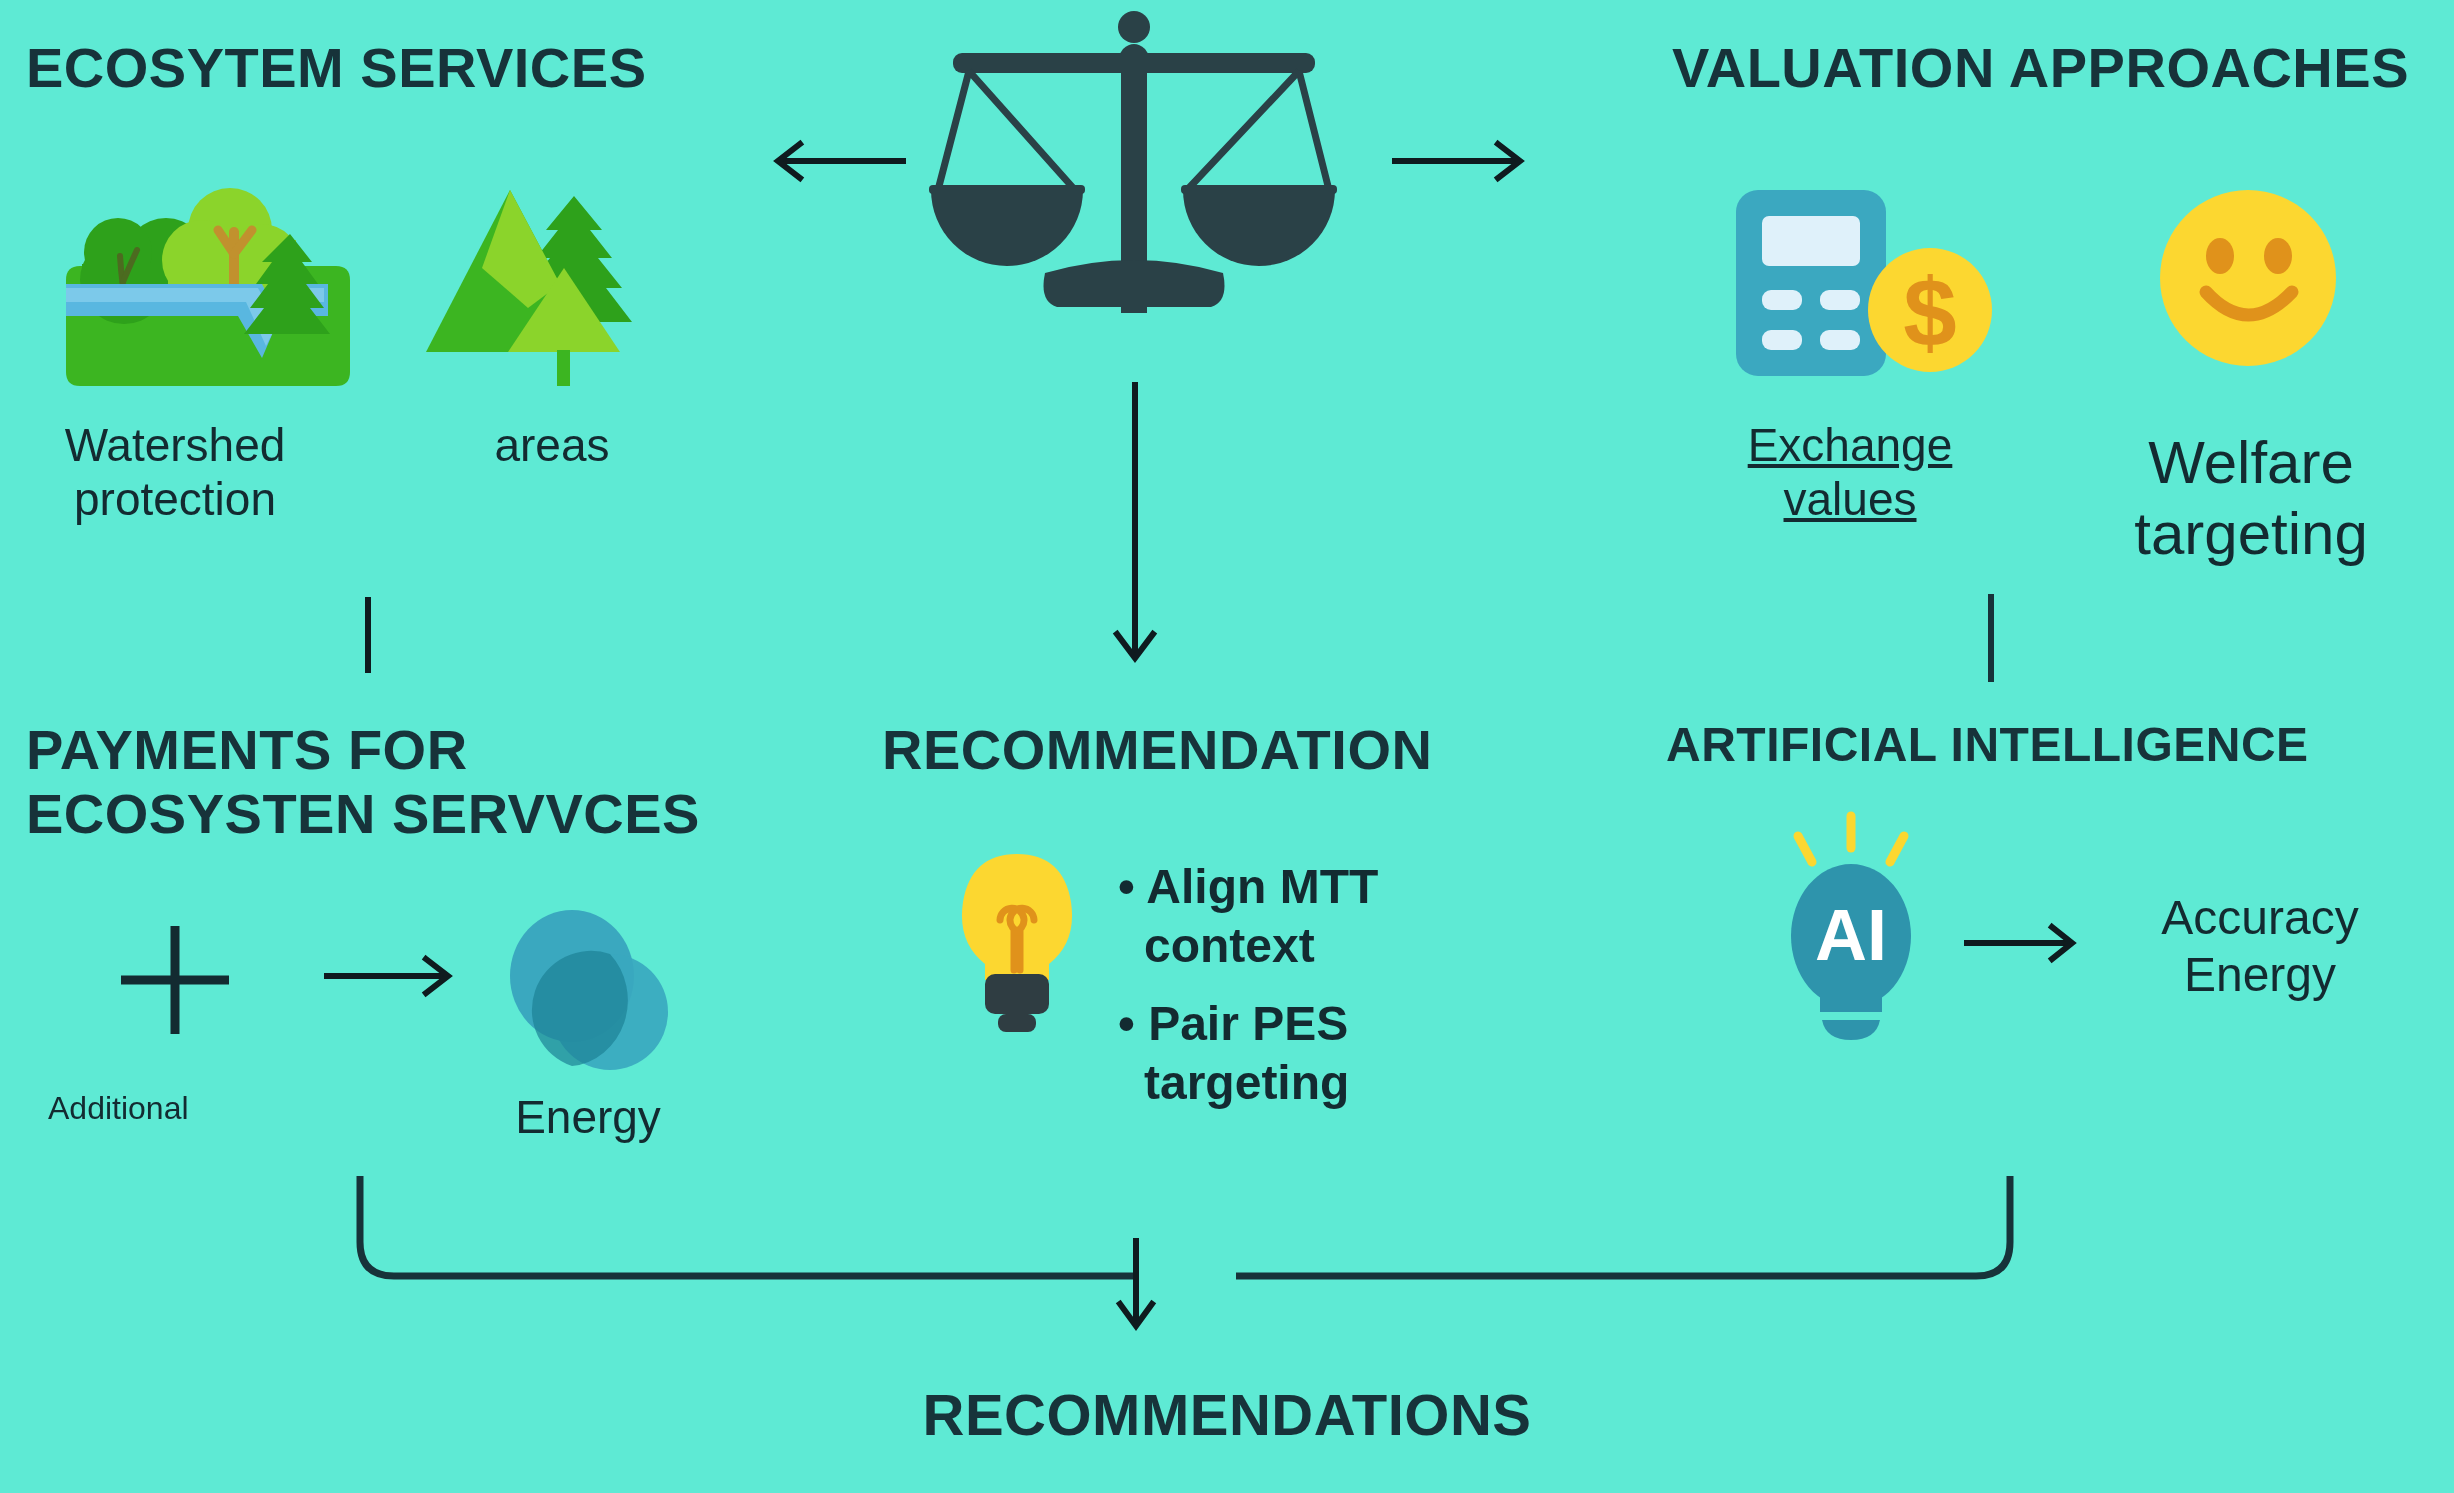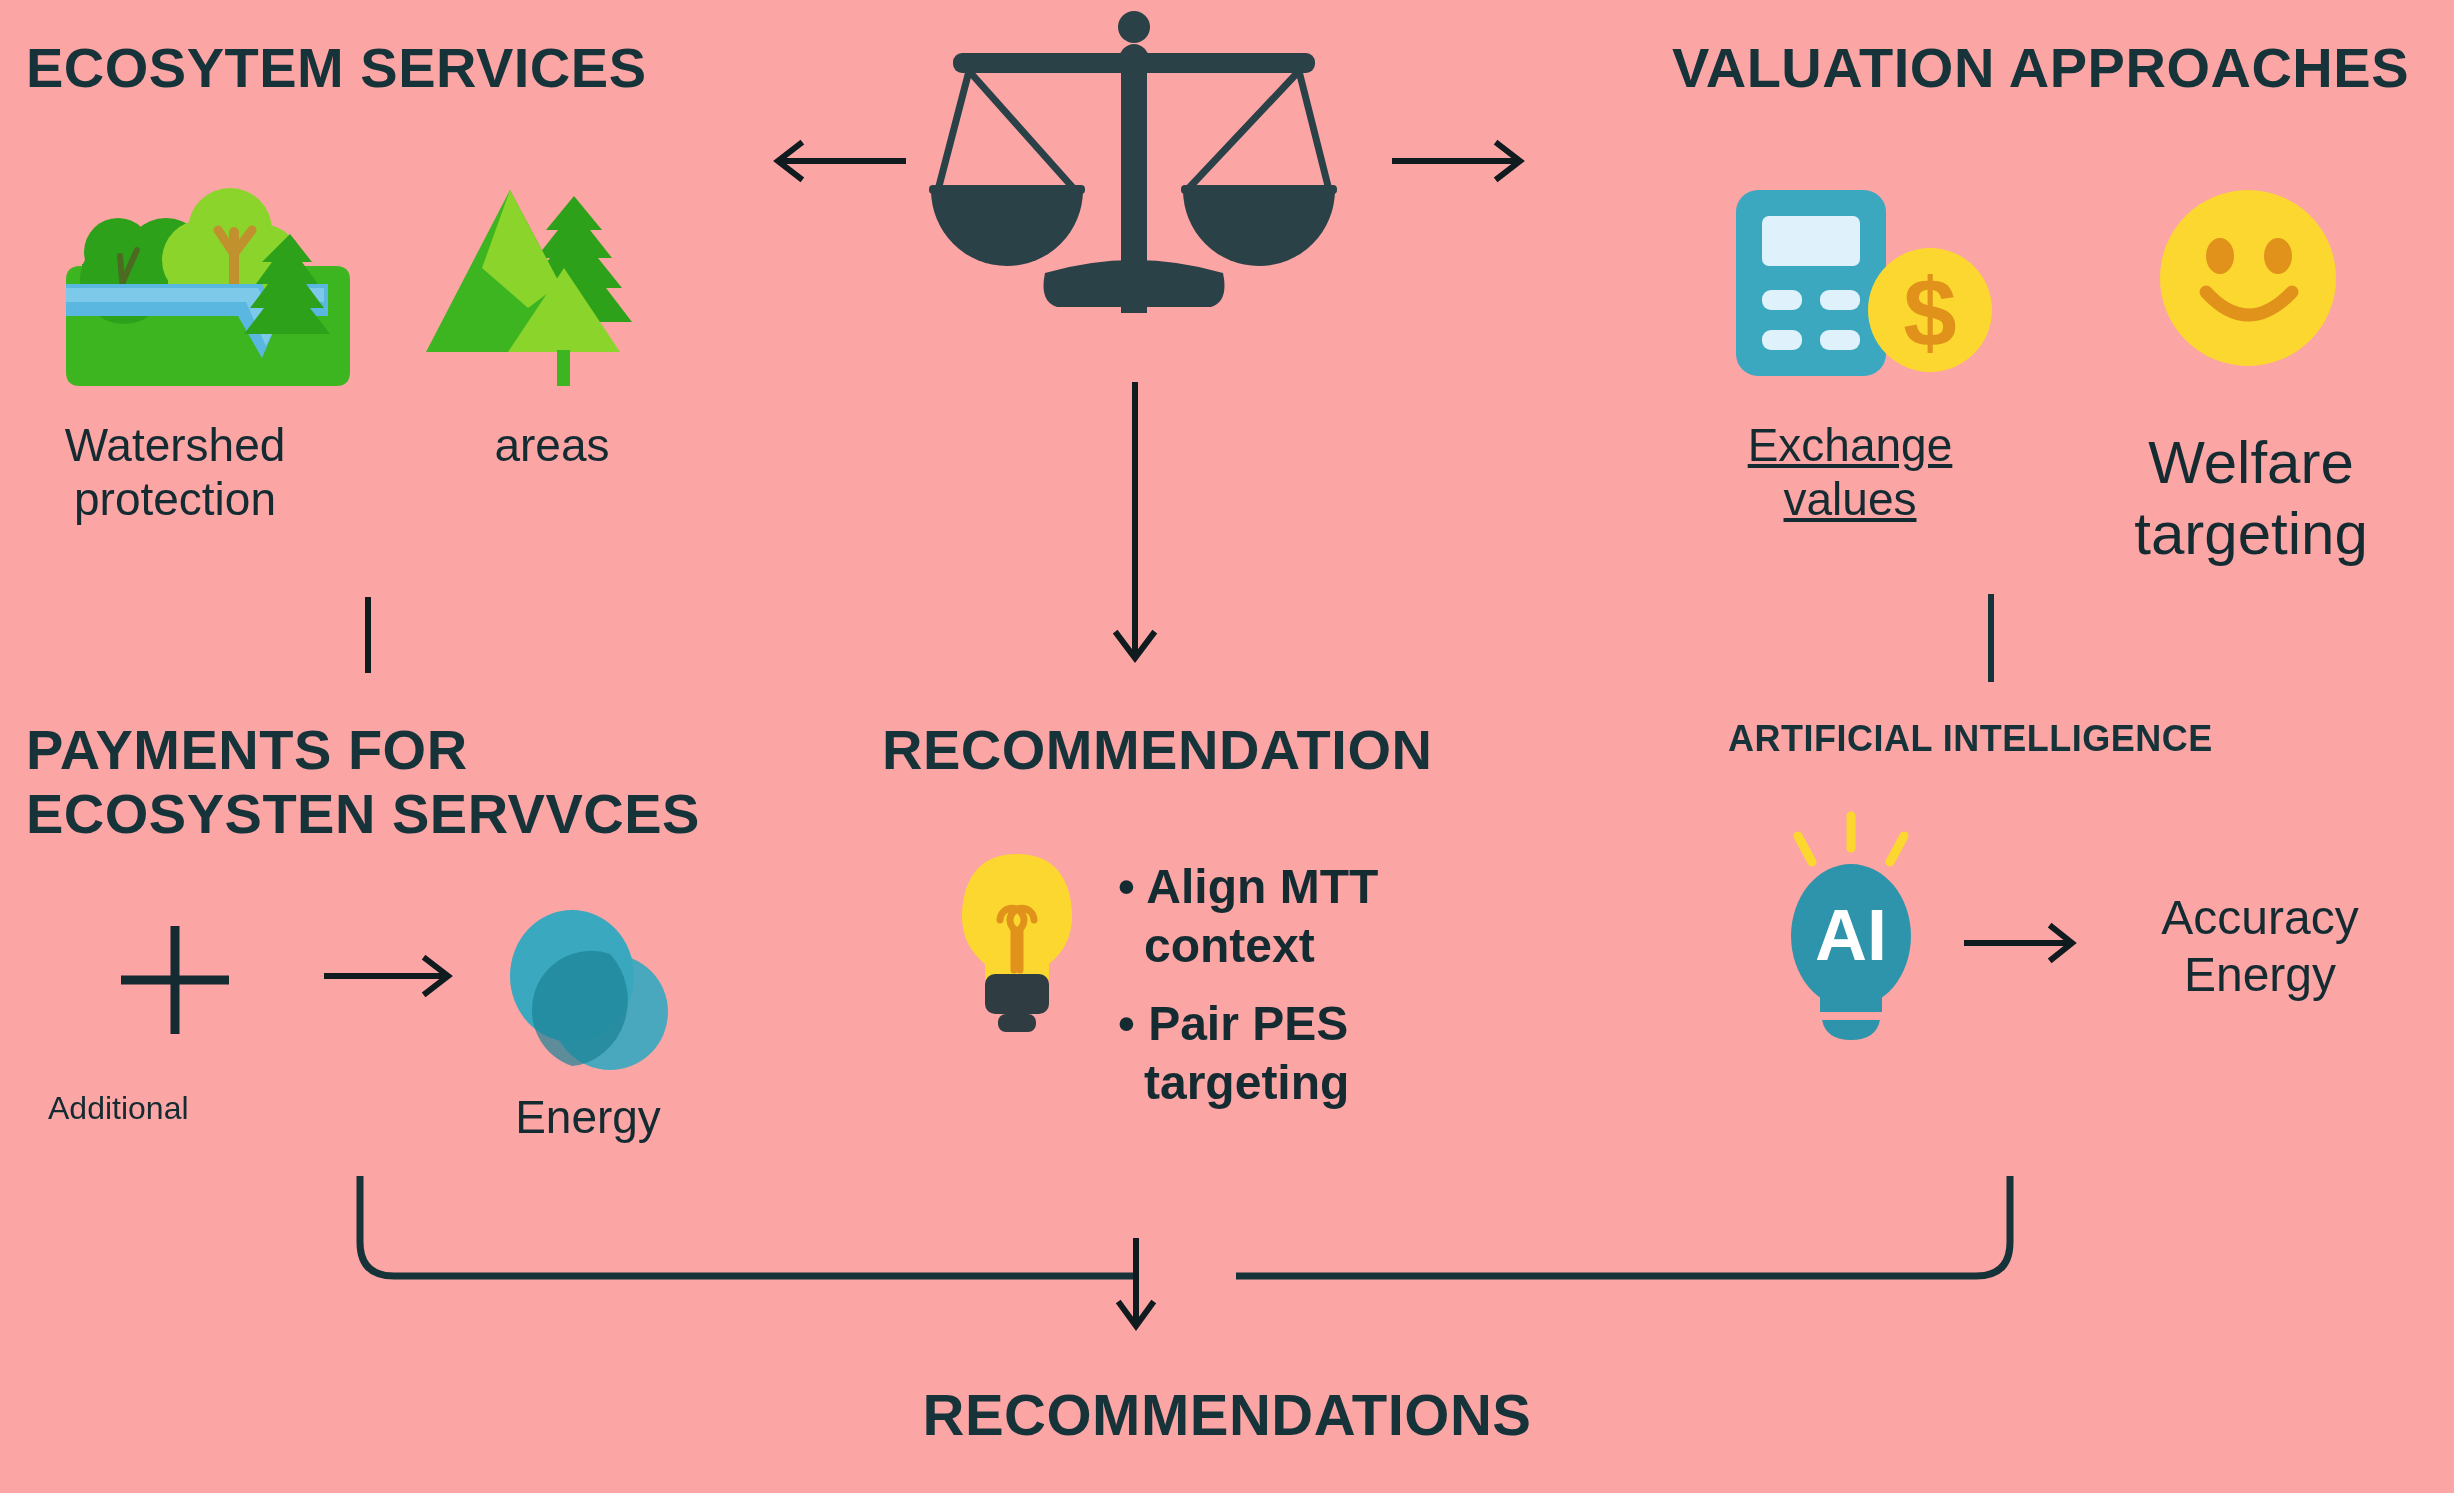--- a/index.html
+++ b/index.html
@@ -4,21 +4,21 @@
 <style>
   html,body{margin:0;padding:0;background:#ffffff;}
   body{
     font-family:"Liberation Sans", sans-serif;
     color:#17333a;
   }
   #stage{
     position:relative;
     width:2454px;
     height:1493px;
-    background:#fca5a5;
+    background:#5eead4;
     overflow:hidden;
   }
   .abs{position:absolute;}
   .hdg{
     font-family:"Liberation Sans", sans-serif;
     font-weight:700;
     color:#17333a;
     letter-spacing:0.5px;
     line-height:1.14;
     white-space:nowrap;
@@ -233,21 +233,21 @@
       <rect x="33" y="126" width="64" height="40" rx="10" fill="#2f3d42"></rect>
       <rect x="46" y="166" width="38" height="18" rx="8" fill="#2f3d42"></rect>
     </svg>
   </div>
 
   <div class="abs bullets" style="left:1118px;top:858px;width:340px;font-size:48px;">
     <span class="bi">• Align MTT context</span>
     <span class="bi" style="margin-top:20px;">• Pair PES targeting</span>
   </div>
 
-  <div class="abs hdg" style="left:1728px;top:718px;font-size:36px;">ARTIFICIAL INTELLIGENCE</div>
+  <div class="abs hdg" style="left:1666px;top:718px;font-size:48px;">ARTIFICIAL INTELLIGENCE</div>
 
   <div class="abs" style="left:1756px;top:808px;">
     <svg width="190" height="230" viewBox="0 0 190 230">
 
       <path d="M95 8 V40" stroke="#fcd730" stroke-width="9" fill="none" stroke-linecap="round"></path>
       <path d="M42 28 L56 54" stroke="#fcd730" stroke-width="9" fill="none" stroke-linecap="round"></path>
       <path d="M148 28 L134 54" stroke="#fcd730" stroke-width="9" fill="none" stroke-linecap="round"></path>
 
       <ellipse cx="95" cy="128" rx="60" ry="72" fill="#2e94ac"></ellipse>
       <rect x="64" y="186" width="62" height="18" fill="#2e94ac"></rect>

